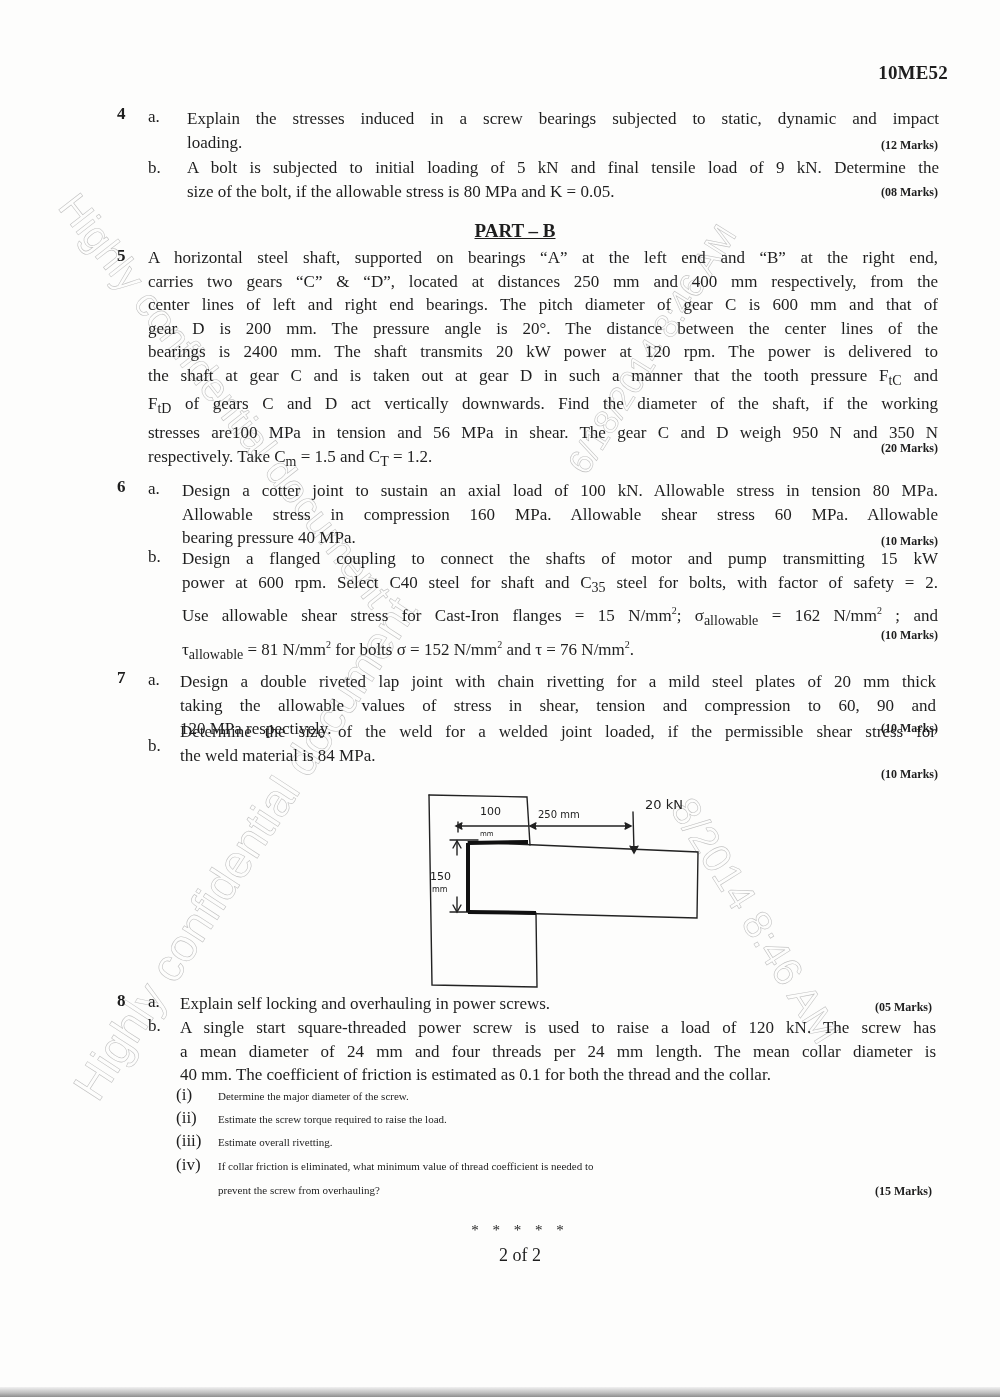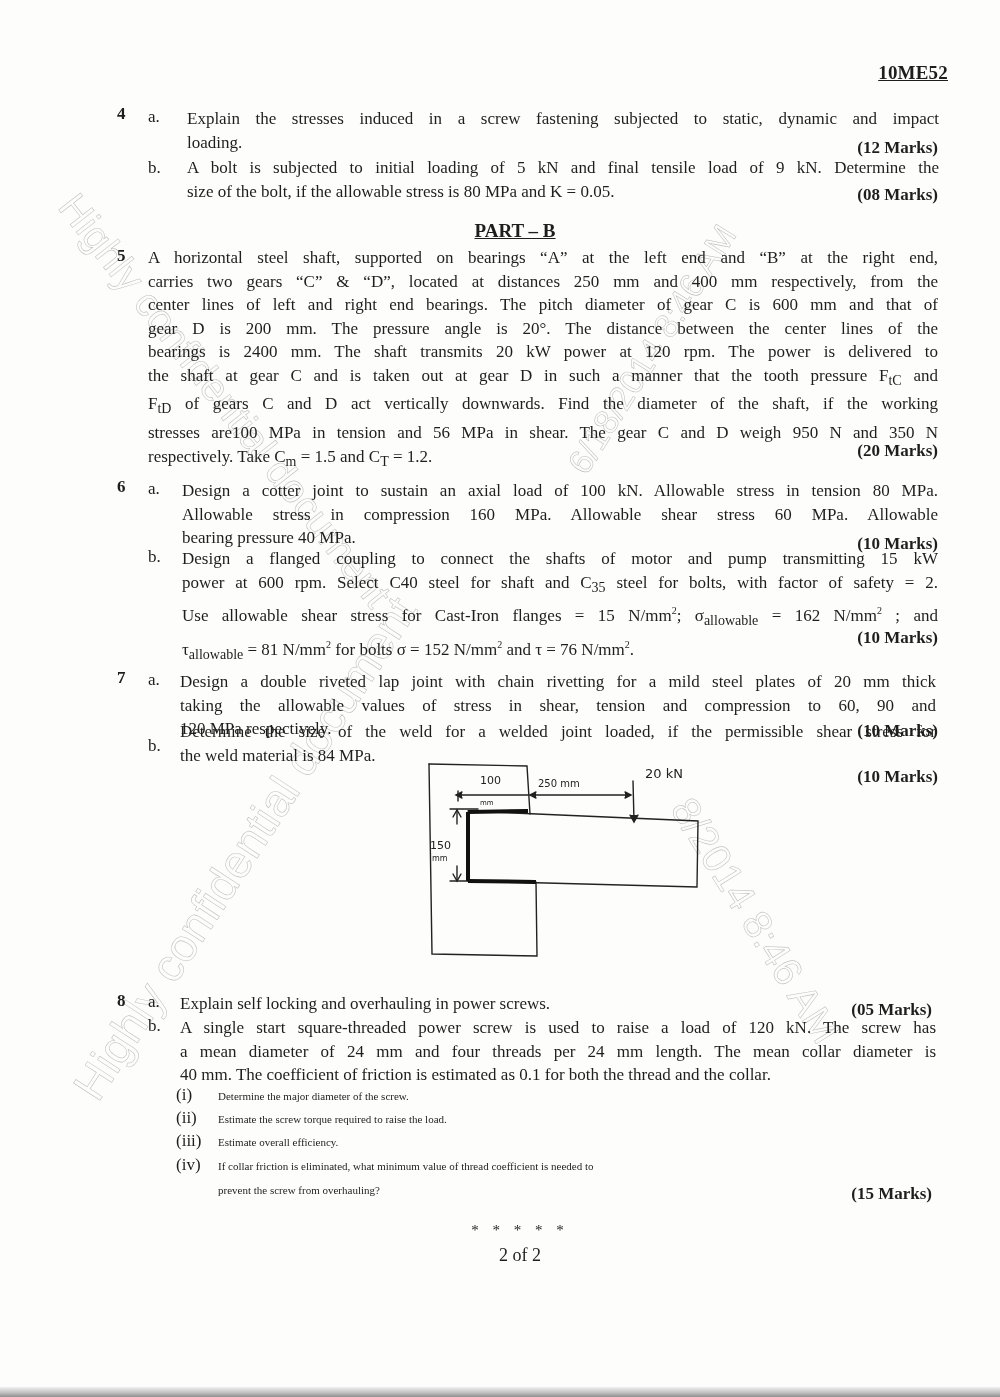--- a/index.html
+++ b/index.html
@@ -5,48 +5,48 @@
   html, body { margin: 0; padding: 0; }
   body {
     width: 1000px; height: 1397px; position: relative; overflow: hidden;
     background: #fdfdfc;
     font-family: "Liberation Serif", "DejaVu Serif", serif;
     color: #1e1e1e;
   }
   .page { position: absolute; inset: 0; }
   .code {
     position: absolute; top: 62px; right: 52px;
-    font-weight: bold; font-size: 19px; letter-spacing: 0.2px; text-decoration: underline;
+    font-weight: bold; font-size: 19px; letter-spacing: 0.2px;
   }
   .qnum { position: absolute; left: 117px; font-weight: bold; font-size: 17px; }
   .sub { position: absolute; left: 148px; font-size: 17px; }
   .para {
     position: absolute; font-size: 17px; line-height: 23.5px;
     text-align: justify;
   }
   .marks {
-    position: absolute; right: 62px; font-weight: bold; font-size: 17px;
+    position: absolute; right: 62px; font-weight: bold; font-size: 12px;
   }
   .partb {
     position: absolute; top: 220px; left: 0; width: 1030px; text-align: center;
     font-weight: bold; font-size: 19px; text-decoration: underline;
   }
   .rom { position: absolute; left: 176px; font-size: 17px; }
   .romtext { position: absolute; left: 218px; font-size: 11px; line-height: 23.5px; }
   .sup { font-size: 10px; vertical-align: super; }
   .subs { font-size: 14px; vertical-align: sub; }
   .stars { position: absolute; top: 1222px; left: 0; width: 1040px; text-align: center; font-size: 15px; letter-spacing: 5px; }
   .pageno { position: absolute; top: 1245px; left: 0; width: 1040px; text-align: center; font-size: 18px; }
   .watermark {
     position: absolute; color: transparent;
     -webkit-text-stroke: 0.6px #b9b9b9;
     font-family: "Liberation Sans", sans-serif; font-size: 44px; white-space: nowrap;
     transform-origin: left top; pointer-events: none; opacity: 0.85;
   }
-  .diagram { position: absolute; left: 420px; top: 754px; }
+  .diagram { position: absolute; left: 420px; top: 785px; }
   .bottom-edge {
     position: absolute; left: 0; bottom: 0; width: 1000px; height: 10px;
     background: linear-gradient(to bottom, #f1f1f1, #bdbdbd 60%, #8f8f8f);
   }
 </style>
 </head>
 <body>
 
 <div class="page">
 
@@ -54,21 +54,21 @@
   <div class="watermark" style="left:85px; top:185px; transform: rotate(52deg); font-size:40px;">Highly confidential document</div>
   <div class="watermark" style="left:700px; top:790px; transform: rotate(58deg); font-size:40px;">8/2014 8:46 AM</div>
   <div class="watermark" style="left:560px; top:460px; transform: rotate(-58deg); font-size:34px;">6/18/2014 8:46 AM</div>
 
   <div class="code">10ME52</div>
 
   <div>
     <div class="qnum" style="top:104px;">4</div>
     <div class="sub" style="top:107px;">a.</div>
     <div class="para" style="top:107px; left:187px; width:752px;">
-      <div style="text-align-last:justify;">Explain the stresses induced in a screw fastening subjected to static, dynamic and impact</div>
+      <div style="text-align-last:justify;">Explain the stresses induced in a screw bearings subjected to static, dynamic and impact</div>
       <div>loading.</div>
     </div>
     <div class="marks" style="top:138px;">(12 Marks)</div>
     <div class="sub" style="top:158px;">b.</div>
     <div class="para" style="top:156px; left:187px; width:752px;">
       <div style="text-align-last:justify;">A bolt is subjected to initial loading of 5 kN and final tensile load of 9 kN. Determine the</div>
       <div>size of the bolt, if the allowable stress is 80 MPa and K = 0.05.</div>
     </div>
     <div class="marks" style="top:185px;">(08 Marks)</div>
   </div>
@@ -181,21 +181,21 @@
       <div style="text-align-last:justify;">A single start square-threaded power screw is used to raise a load of 120 kN. The screw has</div>
       <div style="text-align-last:justify;">a mean diameter of 24 mm and four threads per 24 mm length. The mean collar diameter is</div>
       <div>40 mm. The coefficient of friction is estimated as 0.1 for both the thread and the collar.</div>
     </div>
 
     <div class="rom" style="top:1085px;">(i)</div>
     <div class="romtext" style="top:1085px;">Determine the major diameter of the screw.</div>
     <div class="rom" style="top:1108px;">(ii)</div>
     <div class="romtext" style="top:1108px;">Estimate the screw torque required to raise the load.</div>
     <div class="rom" style="top:1131px;">(iii)</div>
-    <div class="romtext" style="top:1131px;">Estimate overall efficiency.</div>
+    <div class="romtext" style="top:1131px;">Estimate overall rivetting.</div>
     <div class="rom" style="top:1155px;">(iv)</div>
     <div class="romtext" style="top:1155px;">
       <div>If collar friction is eliminated, what minimum value of thread coefficient is needed to</div>
       <div>prevent the screw from overhauling?</div>
     </div>
     <div class="marks" style="top:1184px; right:68px;">(15 Marks)</div>
   </div>
 
   <div class="stars">* * * * *</div>
   <div class="pageno">2 of 2</div>

